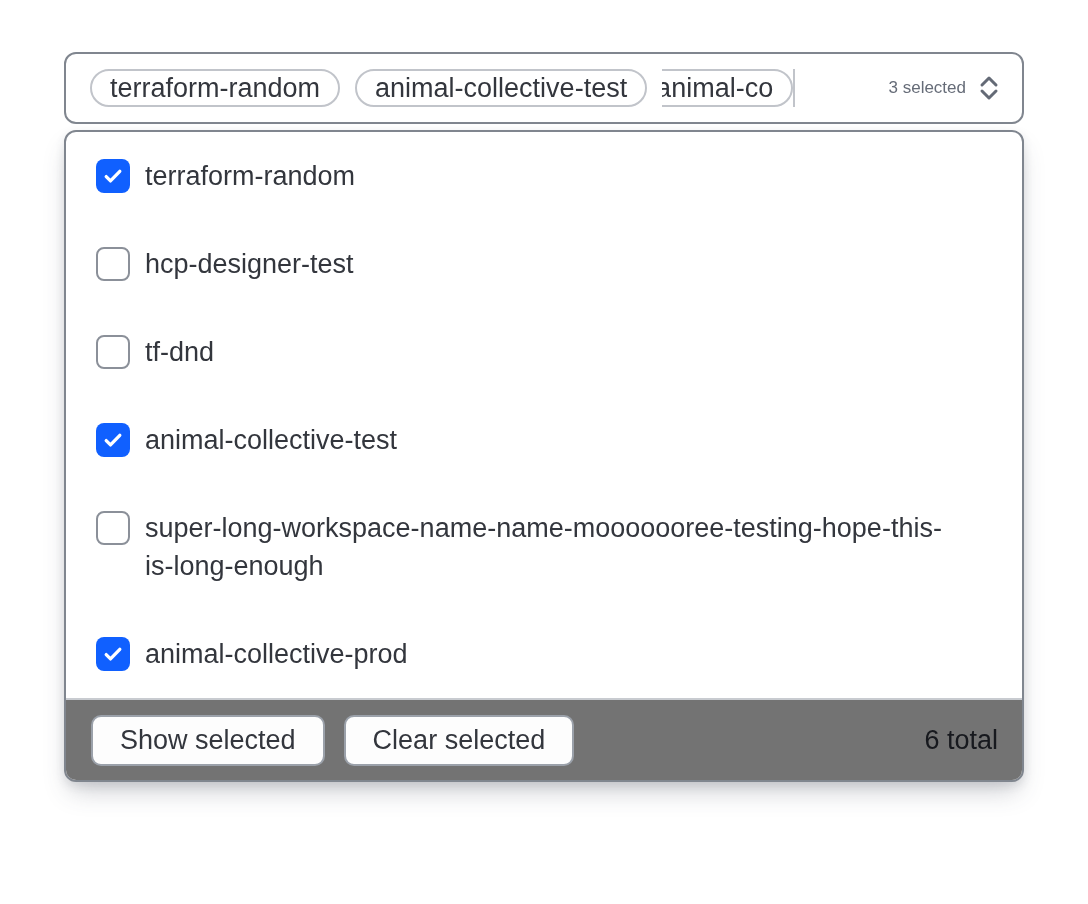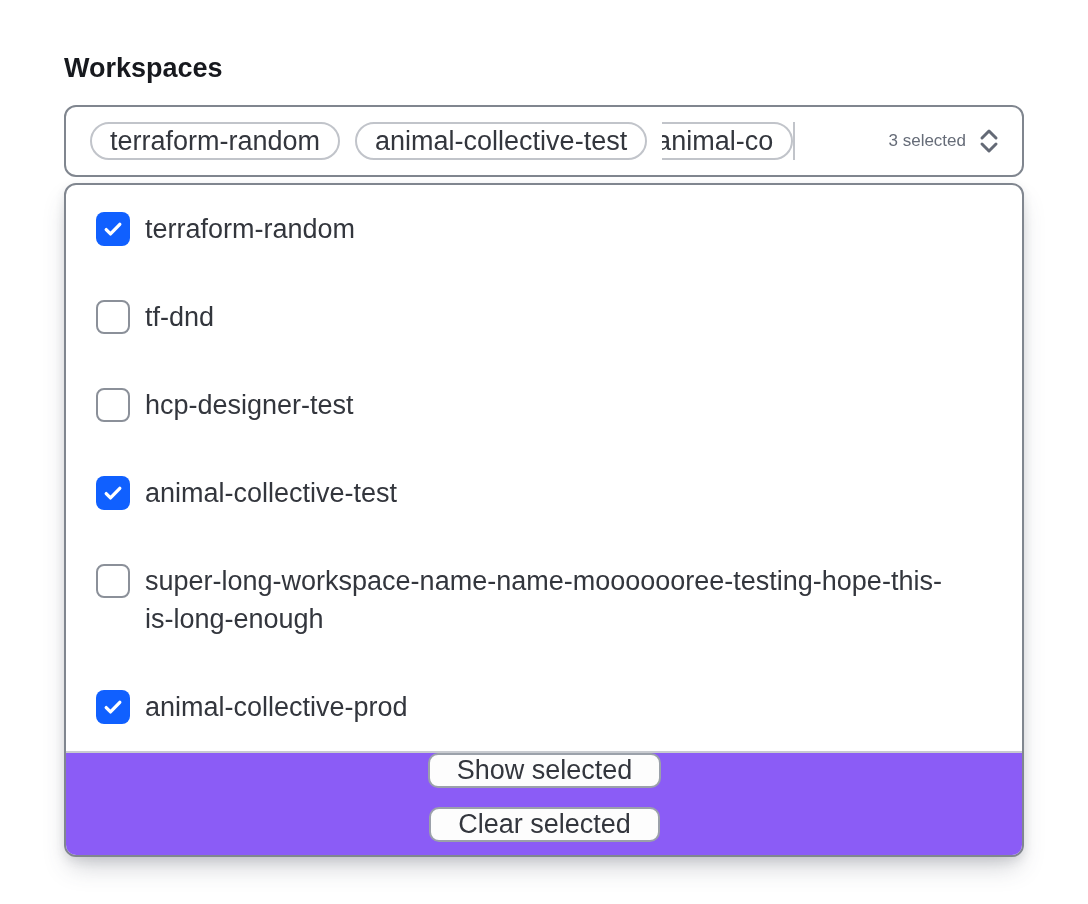--- a/index.html
+++ b/index.html
@@ -124,28 +124,27 @@
     justify-content: center;
     cursor: pointer;
   }
   .checkbox.checked {
     border: none;
     background: var(--check-bg, #1060ff);
   }
   
   .dropdown-footer {
     box-sizing: border-box;
-    height: 104px;
-    background: #8b5cf6;
+    height: 82px;
+    background: #737373;
     border-top: 2px solid #c8cbd0;
     display: flex;
     align-items: center;
     padding: 0 24px 0 25px;
     gap: 19px;
-    flex-direction: column;
   }
   .footer-btn {
     box-sizing: border-box;
     height: 51px;
     padding: 0 27px;
     border: 2px solid #9ba1aa;
     border-radius: 10px;
     background: #fdfdfd;
     font-family: inherit;
     font-size: 27px;
@@ -156,21 +155,20 @@
     margin-left: auto;
     font-size: 27px;
     color: #17191e;
   }
 </style>
 </head>
 <body>
 
 <div class="page">
 
-  <div class="field-label">Workspaces</div>
 
   <div class="trigger">
     <div class="pills">
       <span class="pill">terraform-random</span>
       <span class="pill">animal-collective-test</span>
       <span class="pill-clip">
         <span class="pill">animal-co</span>
       </span>
     </div>
     <span class="count">3 selected</span>
@@ -185,25 +183,25 @@
         <li class="option">
           <span class="checkbox checked">
             <svg width="24" height="24" viewBox="0 0 24 24">
               <path d="M5.2 12.6l4.3 4.3 9.3-9.6" fill="none" stroke="#ffffff" stroke-width="3.3" stroke-linecap="round" stroke-linejoin="round"></path>
             </svg>
           </span>
           <span class="option-label">terraform-random</span>
         </li>
         <li class="option">
           <span class="checkbox"></span>
+          <span class="option-label">hcp-designer-test</span>
+        </li>
+        <li class="option">
+          <span class="checkbox"></span>
           <span class="option-label">tf-dnd</span>
-        </li>
-        <li class="option">
-          <span class="checkbox"></span>
-          <span class="option-label">hcp-designer-test</span>
         </li>
         <li class="option">
           <span class="checkbox checked">
             <svg width="24" height="24" viewBox="0 0 24 24">
               <path d="M5.2 12.6l4.3 4.3 9.3-9.6" fill="none" stroke="#ffffff" stroke-width="3.3" stroke-linecap="round" stroke-linejoin="round"></path>
             </svg>
           </span>
           <span class="option-label">animal-collective-test</span>
         </li>
         <li class="option">

